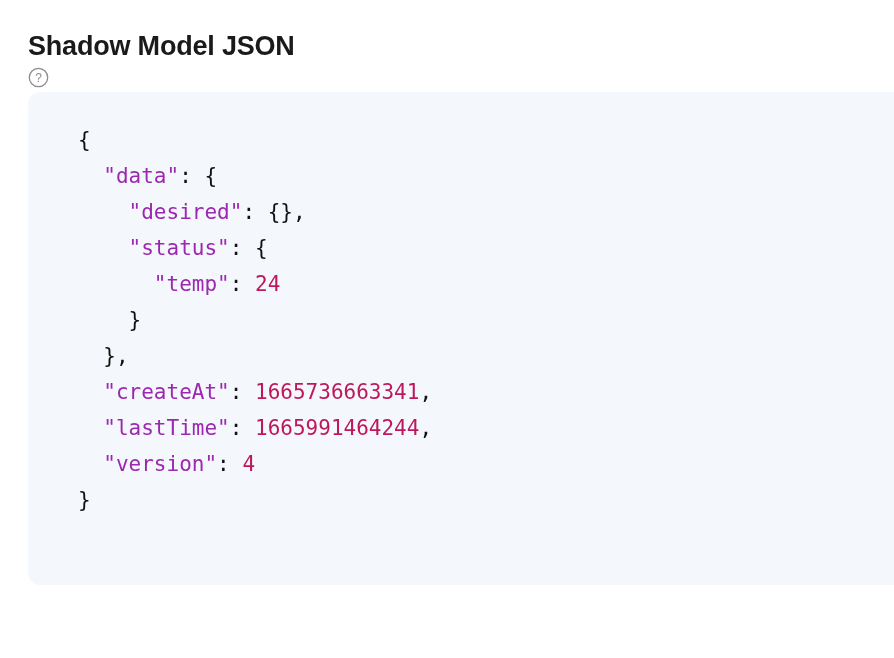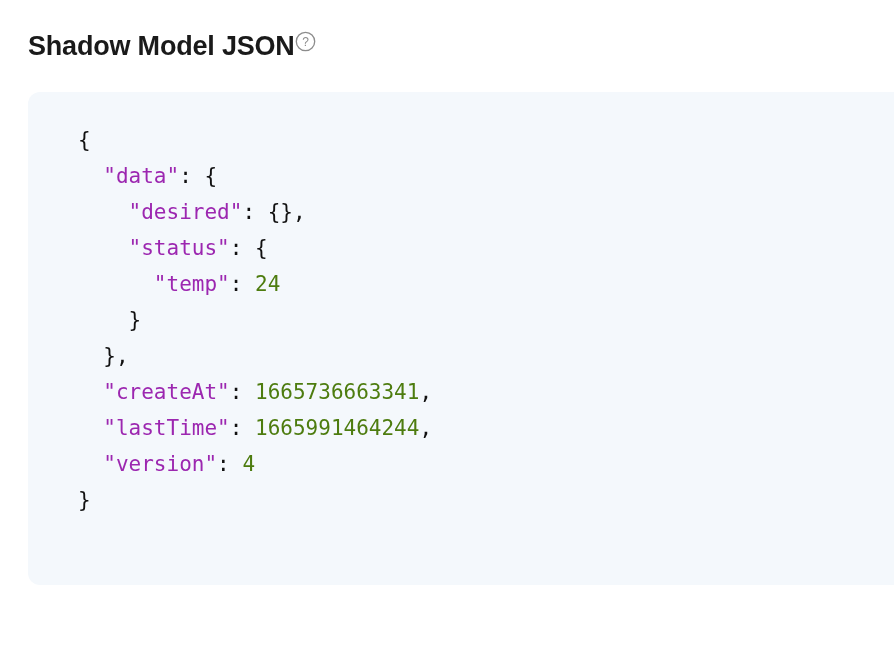--- a/index.html
+++ b/index.html
@@ -22,20 +22,21 @@
 
   
   .header {
     position: absolute;
     left: 28px;
     top: 28px;
     display: flex;
     align-items: flex-start;
     gap: 0;
     height: 36px;
+    flex-direction: column;
   }
   .panel-title {
     font-family: "Liberation Sans", sans-serif;
     font-size: 27px;
     font-weight: bold;
     color: #1a1a1a;
     letter-spacing: -0.2px;
     line-height: 36px;
     white-space: nowrap;
   }
@@ -70,21 +71,21 @@
     font-family: "DejaVu Sans Mono", "Liberation Mono", monospace;
     font-size: 21px;
     line-height: 36px;
     white-space: pre;
     color: #111111;
     tab-size: 2;
   }
   .json-line { display: block; height: 36px; }
   .tok-punct { color: #111111; }
   .tok-key   { color: #9c27b0; }
-  .tok-num   { color: #4d7c0f; }
+  .tok-num   { color: #be185d; }
 </style>
 </head>
 <body>
 
 <div class="page">
 
   <div class="header">
     <div class="panel-title">Shadow Model JSON</div>
     <span class="help-icon">
       <svg width="21" height="21" viewBox="0 0 21 21" aria-hidden="true">

